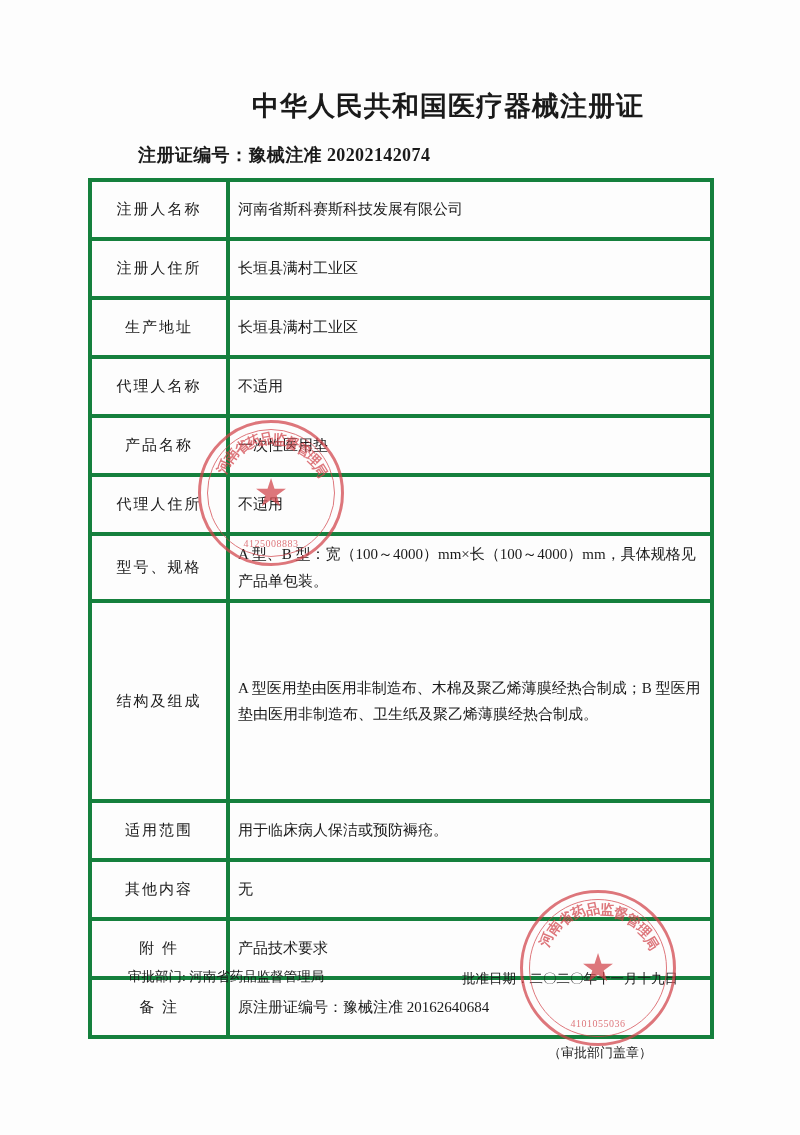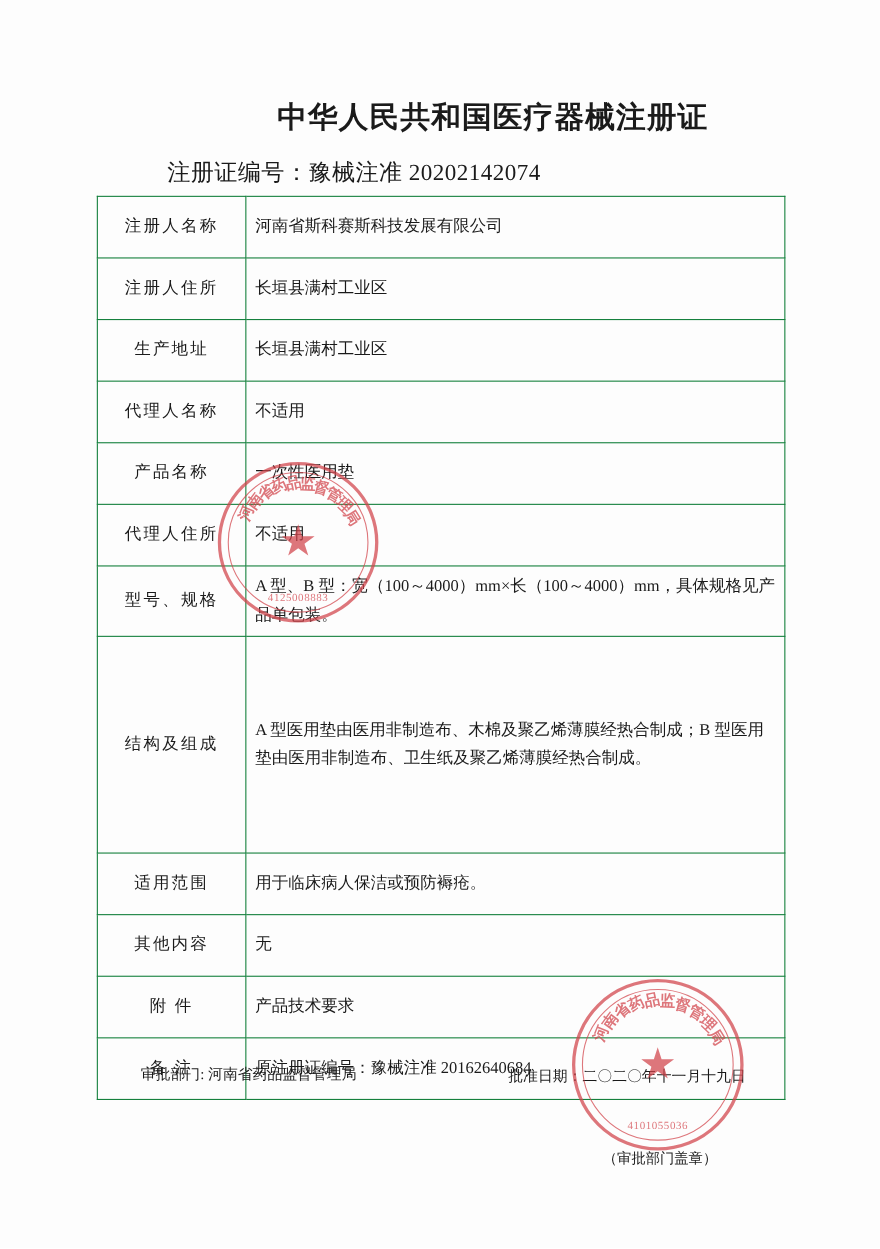--- a/index.html
+++ b/index.html
@@ -30,38 +30,39 @@
     font-size: 27px;
     font-weight: bold;
     letter-spacing: 1px;
     font-family: "Liberation Serif", "DejaVu Serif", serif;
     padding-left: 48px;
   }
 
   .cert-number {
     position: absolute;
     top: 143px;
-    left: 152px;
-    font-size: 21px;
+    left: 138px;
+    font-size: 18px;
     letter-spacing: 0.4px;
+    font-weight: bold;
   }
 
   .table-wrap {
     position: absolute;
     top: 178px;
     left: 88px;
     width: 626px;
   }
   table.cert {
     border-collapse: collapse;
     width: 626px;
     table-layout: fixed;
   }
   table.cert td {
-    border: 1px solid #15803d;
+    border: 4px solid #15803d;
     font-size: 15px;
     vertical-align: middle;
     padding: 0 8px;
     line-height: 1.5;
   }
   td.label {
     width: 118px;
     text-align: center;
     letter-spacing: 2px;
     white-space: nowrap;

